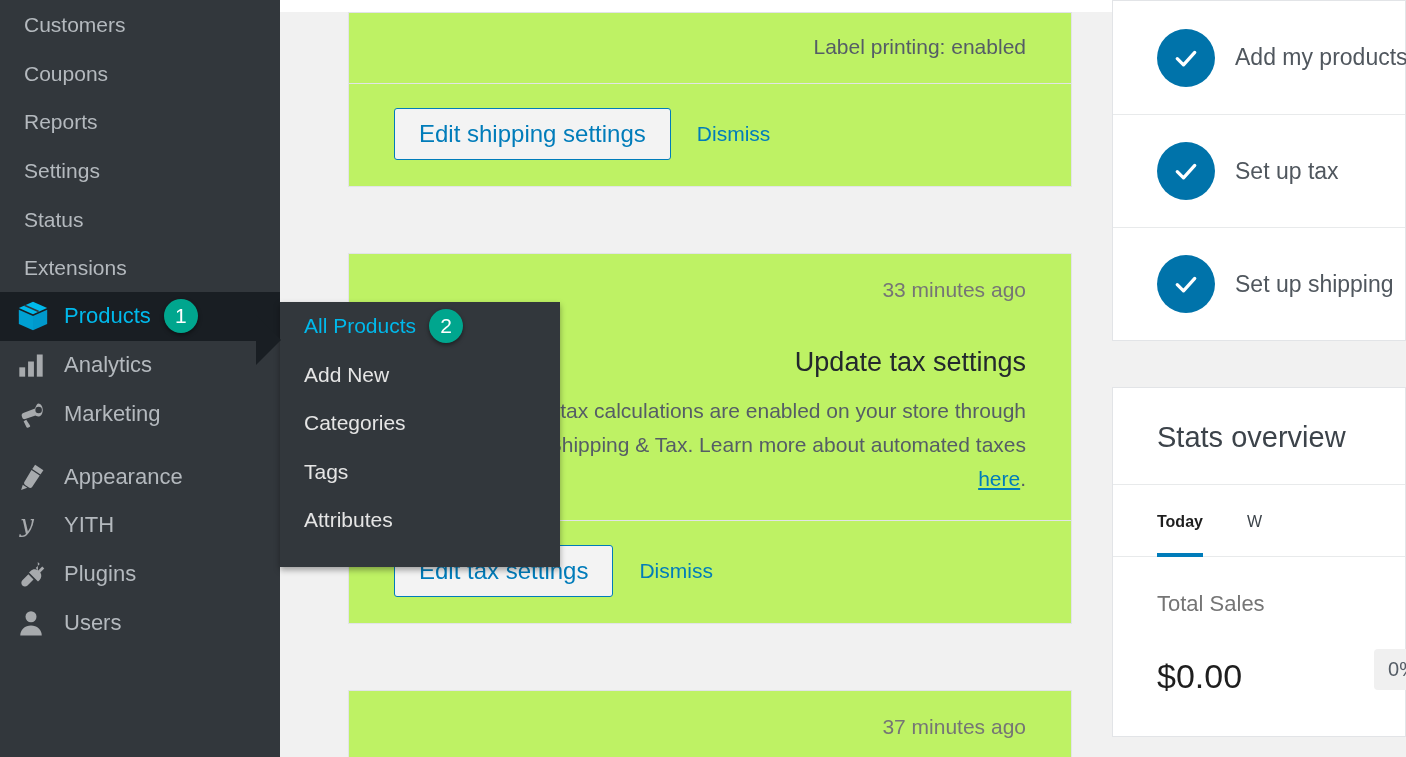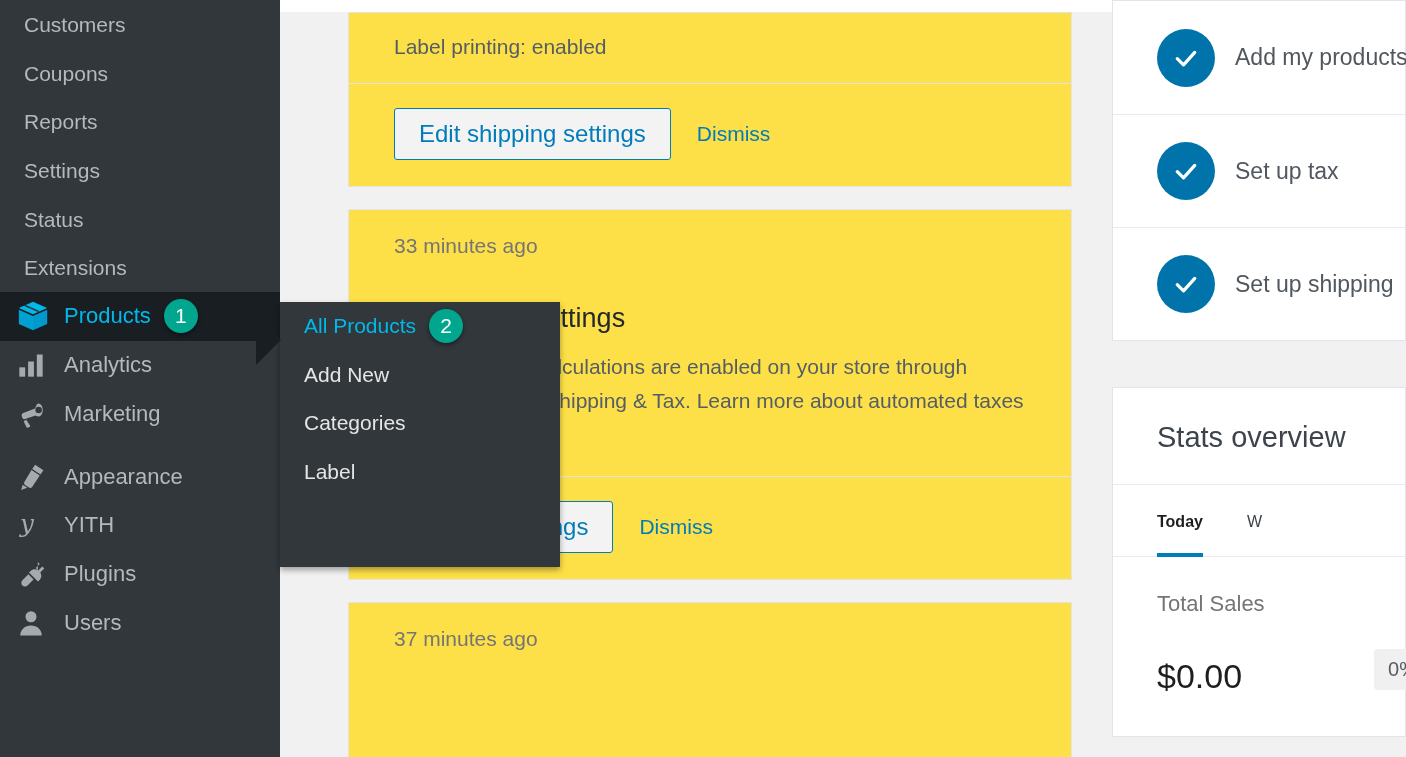--- a/index.html
+++ b/index.html
@@ -92,23 +92,24 @@
   #topstrip {
     position: absolute; left: 0; top: 0; width: 1126px; height: 12px;
     background: #fff;
   }
   #cols { position: absolute; left: 0; top: 12px; width: 1126px; height: 745px; }
 
   .col-main { position: absolute; left: 68px; top: 0; width: 724px; }
   .col-side { position: absolute; left: 832px; top: -12px; width: 294px; }
 
   .card {
-    background: #fde047;
+    background: #bef264;
     border: 1px solid #e2e4e7;
-    margin-bottom: 22px;
+    margin-bottom: 66px;
+    text-align: right;
   }
   .card-body { padding: 22px 45px 24px 45px; }
   .card-time {
     color: #757575; font-size: 21px; padding: 24px 45px 0 45px;
   }
   .card-title {
     font-size: 27px; color: #23282d; font-weight: 400;
     margin: 22px 0 16px 0; line-height: 1.2;
   }
   .card-text {
@@ -298,21 +299,24 @@
       <span>All Products</span>
       <span class="badge">2</span>
     </div>
     <div class="fly-item">
       <span>Add New</span>
     </div>
     <div class="fly-item">
       <span>Categories</span>
     </div>
     <div class="fly-item">
-      <span>Label</span>
+      <span>Tags</span>
+    </div>
+    <div class="fly-item">
+      <span>Attributes</span>
     </div>
   </div>
 
   <main id="content">
     <div id="topstrip"></div>
 
     <div id="cols">
 
       <div class="col-main">
 

